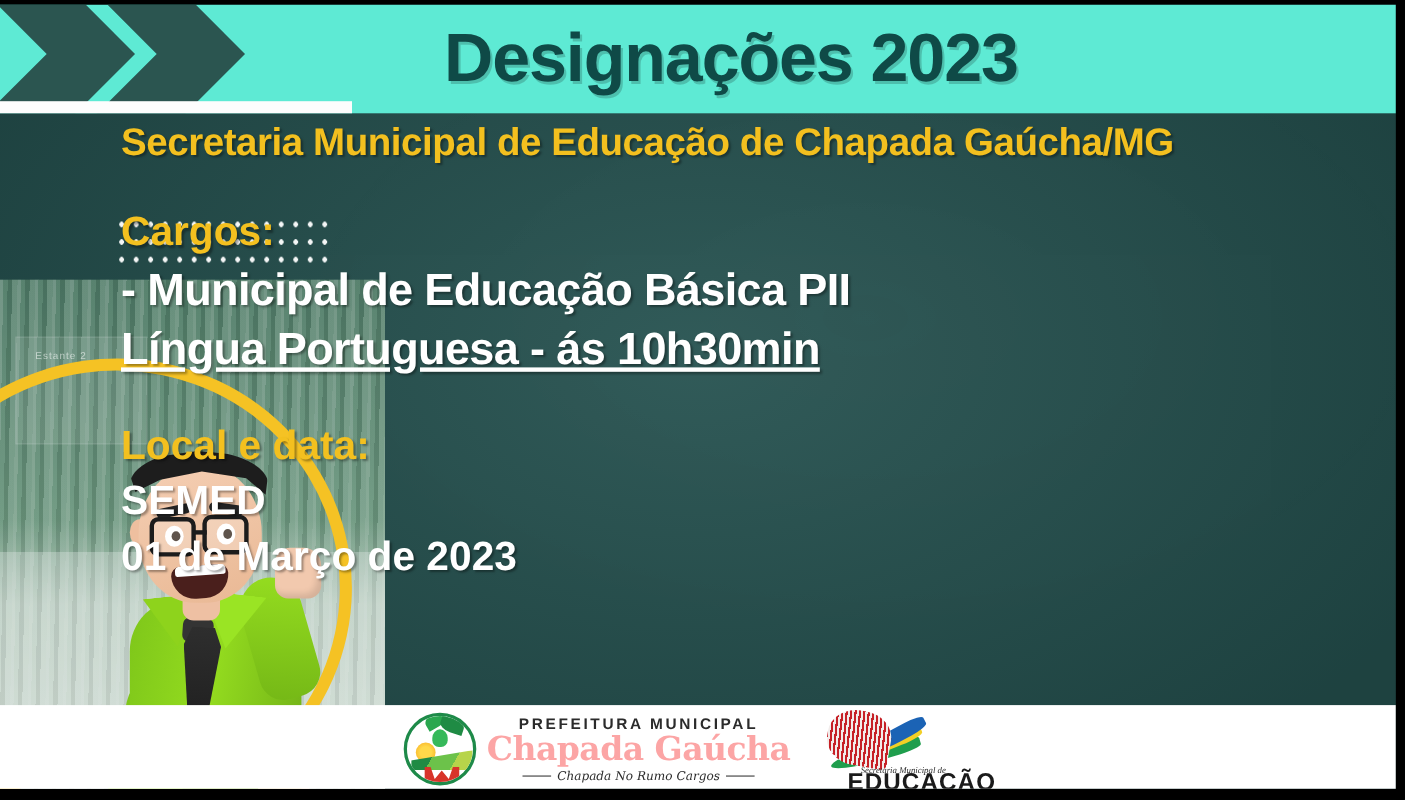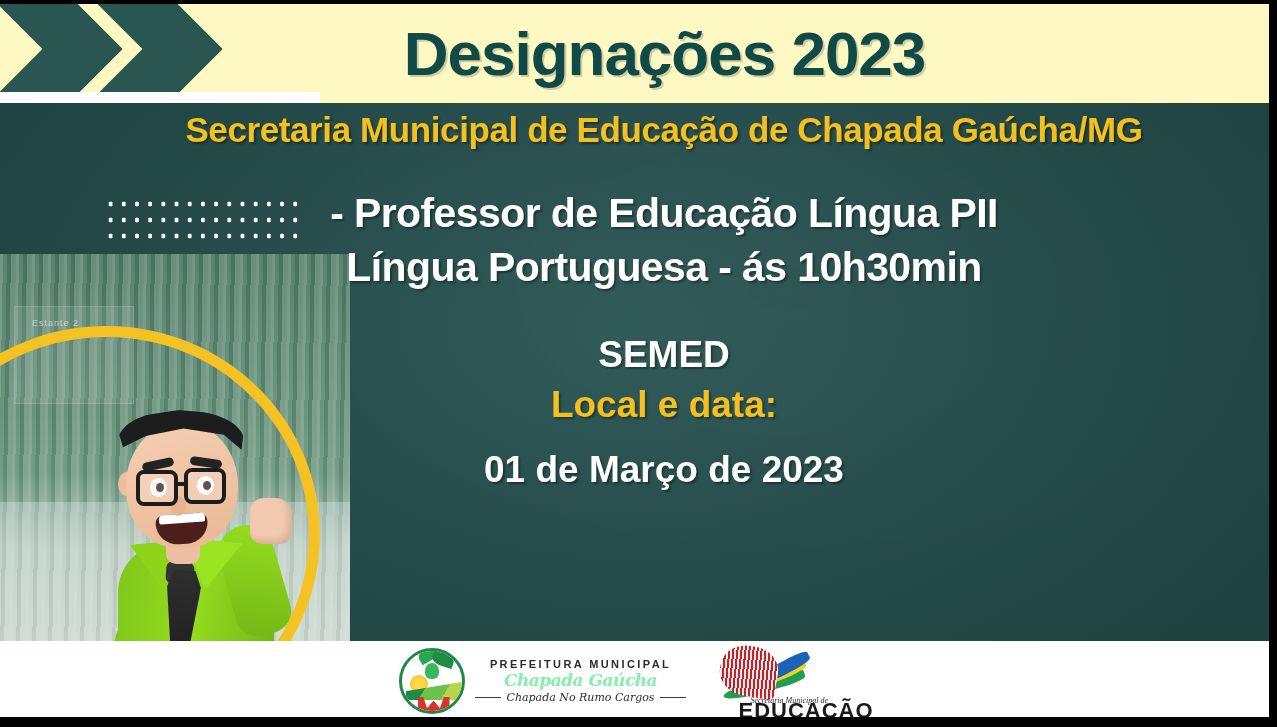--- a/index.html
+++ b/index.html
@@ -40,21 +40,21 @@
   .canvas-vignette {
     position: absolute; inset: 0;
     background: radial-gradient(ellipse at 50% 45%, rgba(255,255,255,.05) 0%, rgba(0,0,0,.18) 85%);
     pointer-events: none;
   }
 
   
   .header-band {
     position: absolute;
     left: 0; top: 0; width: 1269px; height: 99px;
-    background: #fef9c3;
+    background: #5eead4;
     overflow: hidden;
   }
   .header-title {
     position: absolute;
     left: 0; top: 0; width: 1269px; height: 99px;
     display: flex; align-items: center; justify-content: center;
     color: #0f4a47;
     font-size: 62px;
     font-weight: bold;
     letter-spacing: -1px;
@@ -238,43 +238,42 @@
     width: 196px; height: 48px;
     background-image: radial-gradient(#ffffff 1.9px, transparent 2.2px);
     background-size: 13.2px 16px;
     background-position: 0 0;
     opacity: .95;
   }
 
   
   .content {
     position: absolute;
-    left: 124px; top: 104px;
+    left: 110px; top: 104px;
     width: 1080px;
-    text-align: center;
     color: #fff;
   }
   .line {
     white-space: nowrap;
     font-weight: bold;
     text-shadow: 2px 2px 2px rgba(0,0,0,.35);
   }
   .yellow { color: #f3c01f; }
   .white  { color: #ffffff; }
 
   .l-secretaria { font-size: 35px; line-height: 44px; letter-spacing: -.4px; }
   .l-edital     { font-size: 33px; line-height: 44px; margin-top: 2px; }
   .spacer-1     { height: 34px; }
   .l-cargos     { font-size: 37px; line-height: 50px; }
   .l-cargo-1    { font-size: 41px; line-height: 54px; letter-spacing: -.6px; }
-  .l-cargo-2    { font-size: 41px; line-height: 54px; letter-spacing: -.6px; }
+  .l-cargo-2    { font-size: 41px; line-height: 54px; letter-spacing: -.6px; text-decoration: underline; }
   .spacer-2     { height: 36px; }
   .l-local      { font-size: 37px; line-height: 50px; }
   .l-semed      { font-size: 37px; line-height: 50px; }
-  .l-data       { font-size: 37px; line-height: 52px; margin-top: 14px; }
+  .l-data       { font-size: 37px; line-height: 52px; }
 
   
   .footer-band {
     position: absolute;
     left: 0; top: 637px; width: 1269px; height: 80px;
     background: #ffffff;
   }
   .logos {
     position: absolute;
     left: 0; top: 637px; width: 1269px; height: 80px;
@@ -294,22 +293,22 @@
   .cg-leaf1 { position:absolute; left: 16px; top: -3px; width: 20px; height: 13px; background:#2aa74f; border-radius: 50% 0 50% 0; transform: rotate(-30deg); }
   .cg-leaf2 { position:absolute; left: 30px; top: 2px;  width: 22px; height: 13px; background:#1f8b44; border-radius: 0 50% 0 50%; transform: rotate(18deg); }
   .cg-leaf3 { position:absolute; left: 23px; top: 12px; width: 14px; height: 16px; background:#36b95a; border-radius: 50% 50% 6px 6px; }
   .cg-sun   { position:absolute; left: 8px;  top: 24px; width: 18px; height: 18px; background: radial-gradient(circle,#ffd94a 40%, #f7a71c 100%); border-radius:50%; }
   .cg-field { position:absolute; left: 4px; top: 31px; width: 56px; height: 18px;
               background: linear-gradient(120deg,#1f8b44 0 34%, #6cc24a 34% 68%, #b7d44a 68% 100%);
               clip-path: polygon(0 52%, 100% 0, 100% 100%, 0 100%); }
   .cg-horns { position:absolute; left: 16px; top: 46px; width: 32px; height: 16px;
               background:#d8342a; clip-path: polygon(0 0, 18% 0, 30% 70%, 50% 22%, 70% 70%, 82% 0, 100% 0, 100% 100%, 0 100%); }
   .cg-text  { display:flex; flex-direction:column; align-items:center; line-height: 1; }
-  .cg-pref  { font-size: 11px; letter-spacing: 2.4px; color:#2b2b2b; font-weight: 600; }
-  .cg-name  { font-family: "DejaVu Serif", serif; font-style: italic; font-weight: bold; font-size: 17px; color:#86efac; margin-top: 2px; letter-spacing: -.5px; }
+  .cg-pref  { font-size: 14px; letter-spacing: 2.4px; color:#2b2b2b; font-weight: 600; }
+  .cg-name  { font-family: "DejaVu Serif", serif; font-weight: bold; font-size: 30px; color:#fca5a5; margin-top: 2px; letter-spacing: -.5px; }
   .cg-slogan{ display:flex; align-items:center; gap: 6px; margin-top: 3px; }
   .cg-rule  { width: 26px; height: 1px; background:#3a3a3a; }
   .cg-slogan-text { font-family:"DejaVu Serif", serif; font-style: italic; font-size: 11px; color:#2b2b2b; }
 
   
   .logo-edu { position: relative; width: 150px; height: 70px; }
   .edu-sw { position: absolute; height: 11px; border-radius: 6px; }
   .edu-green  { left: 2px;  top: 32px; width: 84px; background:#1f9e4d; transform: rotate(-16deg); border-radius: 50% 30% 30% 50%; height: 14px; }
   .edu-yellow { left: 16px; top: 24px; width: 72px; background:#f2cf26; transform: rotate(-22deg); border-radius: 50% 30% 30% 50%; height: 13px; }
   .edu-blue   { left: 34px; top: 16px; width: 58px; background:#1b63b5; transform: rotate(-28deg); border-radius: 50% 30% 30% 50%; height: 13px; }
@@ -369,25 +368,26 @@
       <div class="c-shape glasses-l"></div>
       <div class="c-shape glasses-r"></div>
       <div class="c-shape glasses-bridge"></div>
     </div>
 
     <div class="dots"></div>
 
     <div class="content">
       <div class="line yellow l-secretaria">Secretaria Municipal de Educação de Chapada Gaúcha/MG</div>
       <div class="spacer-1"></div>
-      <div class="line white  l-cargo-1">- Professor de Educação Língua PII</div>
+      <div class="line yellow l-cargos">Cargos:</div>
+      <div class="line white  l-cargo-1">- Municipal de Educação Básica PII</div>
       <div class="line white  l-cargo-2">Língua Portuguesa - ás 10h30min</div>
       <div class="spacer-2"></div>
+      <div class="line yellow l-local">Local e data:</div>
       <div class="line white  l-semed">SEMED</div>
-      <div class="line yellow l-local">Local e data:</div>
       <div class="line white  l-data">01 de Março de 2023</div>
     </div>
 
     <div class="header-band">
       <div class="chev chev-a"></div>
       <div class="chev chev-b"></div>
       <div class="chev-mask"></div>
       <div class="header-title">Designações 2023</div>
     </div>
 

